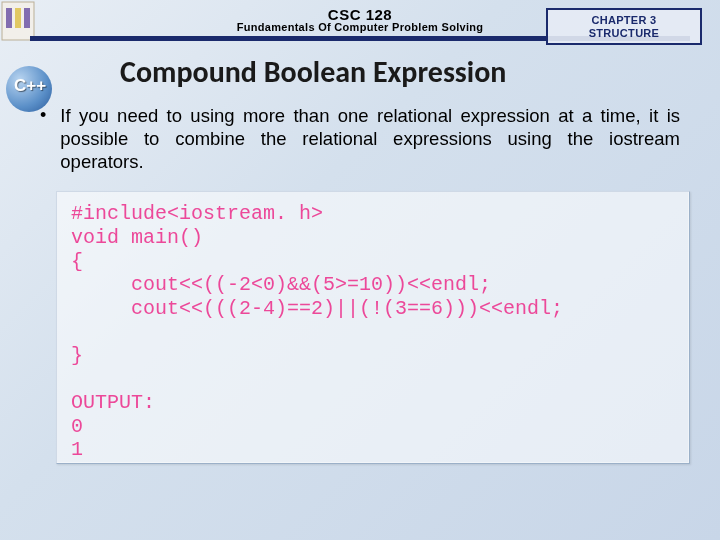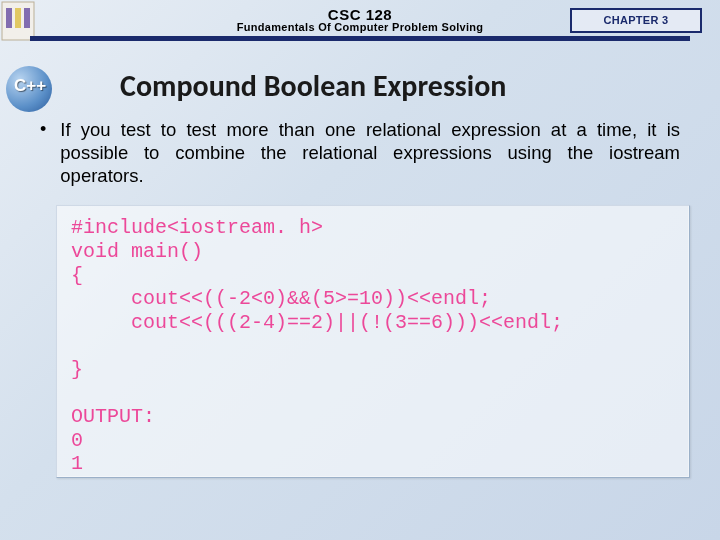--- a/index.html
+++ b/index.html
@@ -29,39 +29,39 @@
     margin-top:-2px;
   }
   .underline-bar {
     height:5px;
     background:#1a2a6c;
     margin:3px 30px 0 30px;
   }
   .chapter-box {
     position:absolute;
     top:8px; right:18px;
-    width:132px;
+    width:156px;
     border:2px solid #1a2a6c;
     background:rgba(230,235,245,0.9);
     padding:4px 2px;
     text-align:center;
   }
   .chapter-box div {
     font-size:11px;
     font-weight:900;
     color:#1a2a6c;
     letter-spacing:0.3px;
     line-height:1.15;
   }
   .slide-title {
     font-family: "Calibri", Tahoma, sans-serif;
     font-size:30px;
     font-weight:700;
     color:#1a1a1a;
-    margin:26px 0 14px 120px;
+    margin:12px 0 14px 120px;
   }
   .bullet {
     display:flex;
     margin:0 40px 0 40px;
     color:#000;
     font-size:18.5px;
     line-height:1.25;
     text-align:justify;
   }
   .bullet .dot { margin-right:14px; font-size:18px; line-height:1.3;}
@@ -123,28 +123,29 @@
 </div>
 
 <div class="header">
   <div class="course-code">CSC 128</div>
   <div class="course-title">Fundamentals Of Computer Problem Solving</div>
   <div class="underline-bar"></div>
 </div>
 
 <div class="chapter-box">
   <div>CHAPTER 3</div>
+  <div>STRUCTURE</div>
 </div>
 
 <div class="slide-title">Compound Boolean Expression</div>
 
 <div class="bullet">
   <div class="dot">•</div>
   <div class="txt">
-    <span>If you test to test </span><b>more than one relational expression at a time</b><span>, it is possible to combine the relational expressions using the </span><b>iostream operators</b><span>.</span>
+    <span>If you need to using </span><b>more than one relational expression at a time</b><span>, it is possible to combine the relational expressions using the </span><b>iostream operators</b><span>.</span>
   </div>
 </div>
 
 <div class="code-box">#include&lt;iostream. h&gt;
 void main()
 {
      cout&lt;&lt;((-2&lt;0)&amp;&amp;(5&gt;=10))&lt;&lt;endl;
      cout&lt;&lt;(((2-4)==2)||(!(3==6)))&lt;&lt;endl;
 
 }

